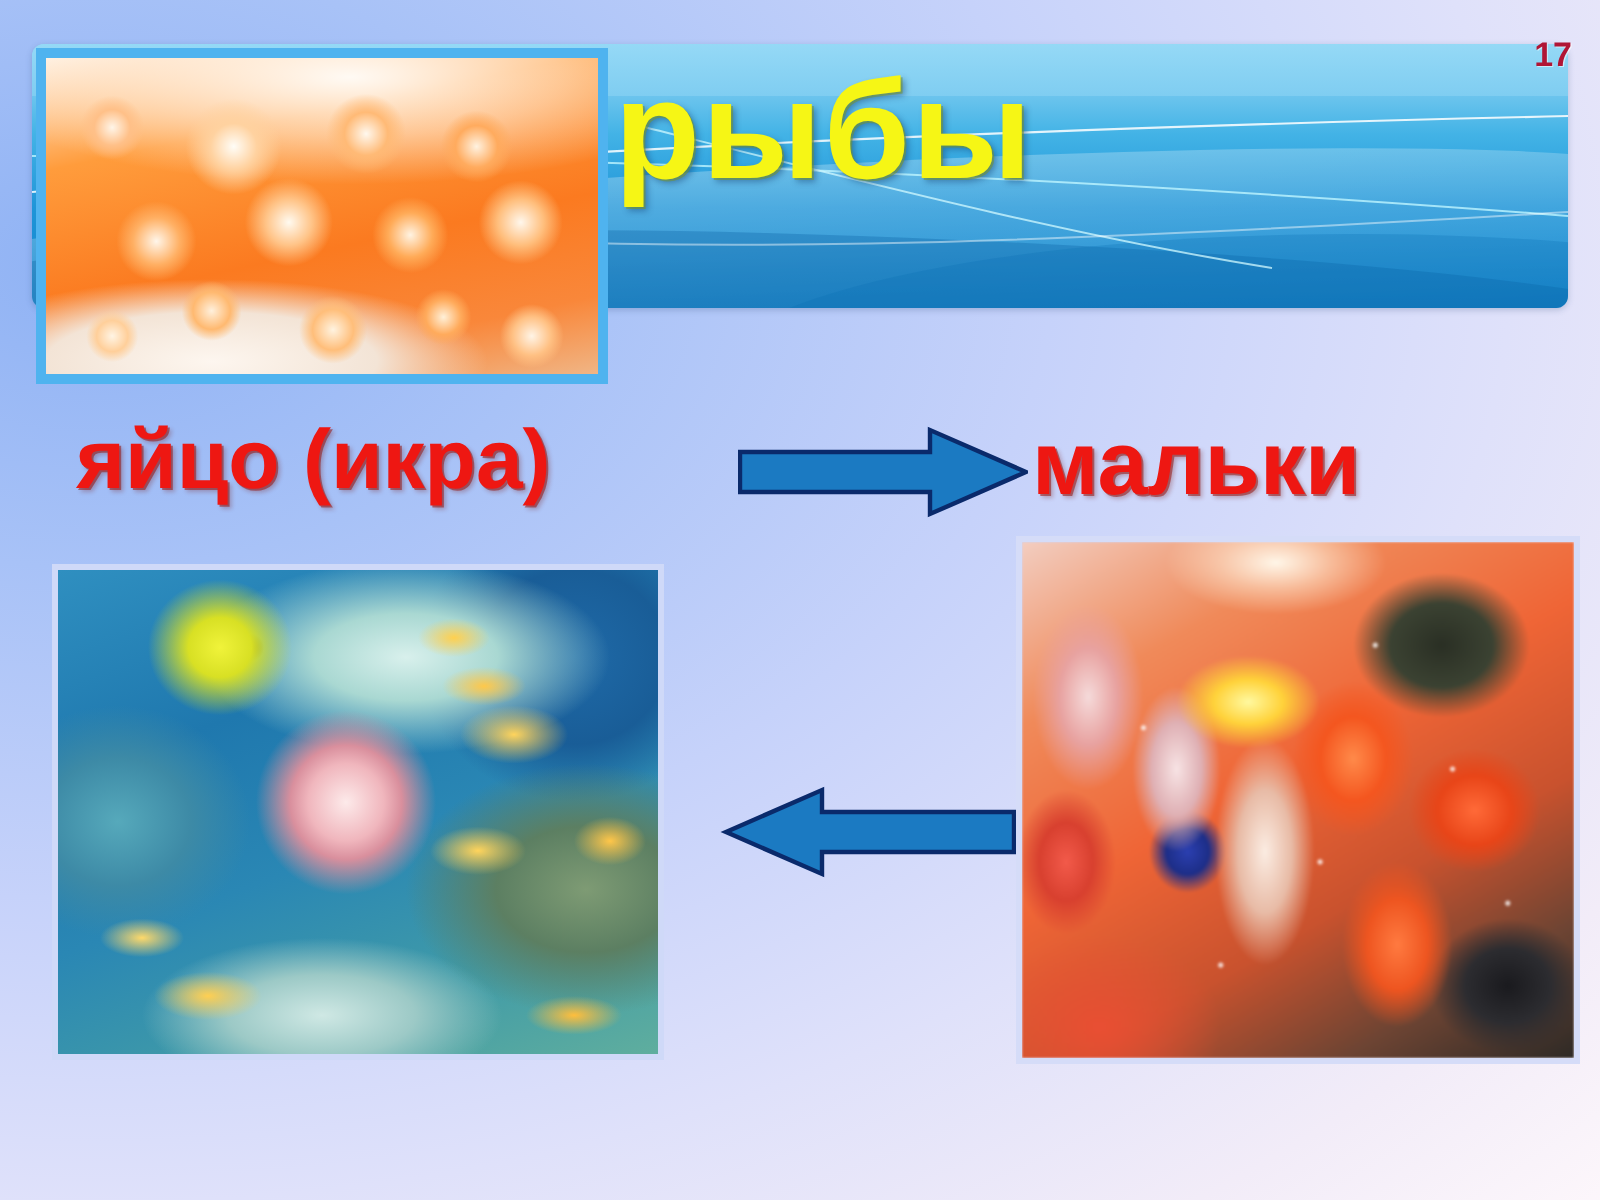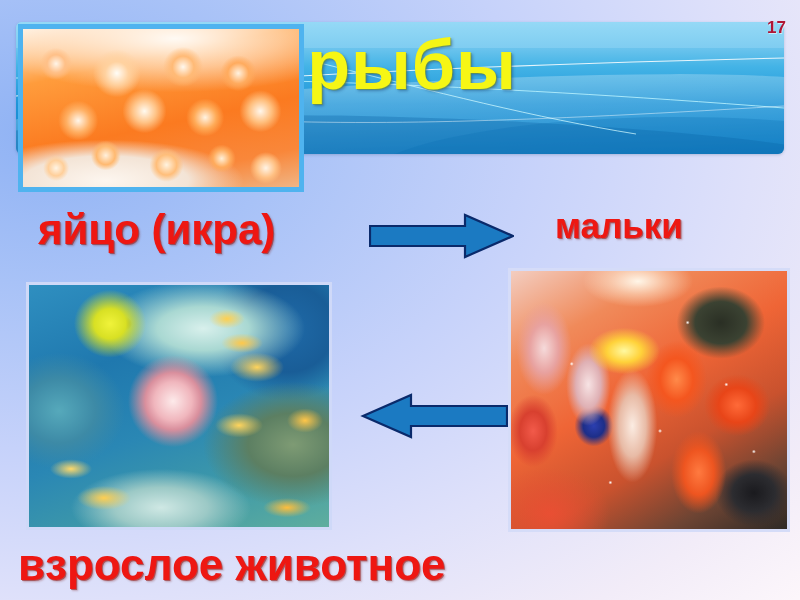--- a/index.html
+++ b/index.html
@@ -256,23 +256,23 @@
       1px 1px 0 rgba(150,20,15,0.55),
       2px 2px 2px rgba(120,20,20,0.28);
     text-align: right;
   }
   #label-egg {
     left: 38px;
     top: 206px;
     font-size: 42px;
   }
   #label-fry {
-    left: 555px;
+    left: 516px;
     top: 206px;
-    font-size: 35px;
+    font-size: 45px;
   }
   #label-adult {
     left: 18px;
     top: 540px;
     font-size: 44px;
   }
 </style>
 </head>
 <body>
 
@@ -314,15 +314,14 @@
   </svg>
 
   <svg id="arrow-left" class="arrow" viewBox="0 0 148 46">
     <polygon points="147,13 51,13 51,2 3,23 51,44 51,33 147,33" fill="#1b7ac2" stroke="#0a2a6b" stroke-width="2.2" stroke-linejoin="miter"></polygon>
   </svg>
 
   <div id="label-egg" class="label">яйцо (икра)</div>
 
   <div id="label-fry" class="label">мальки</div>
 
-  <div id="label-adult" class="label">взрослое животное</div>
 
 </div>
 
 </body></html>

